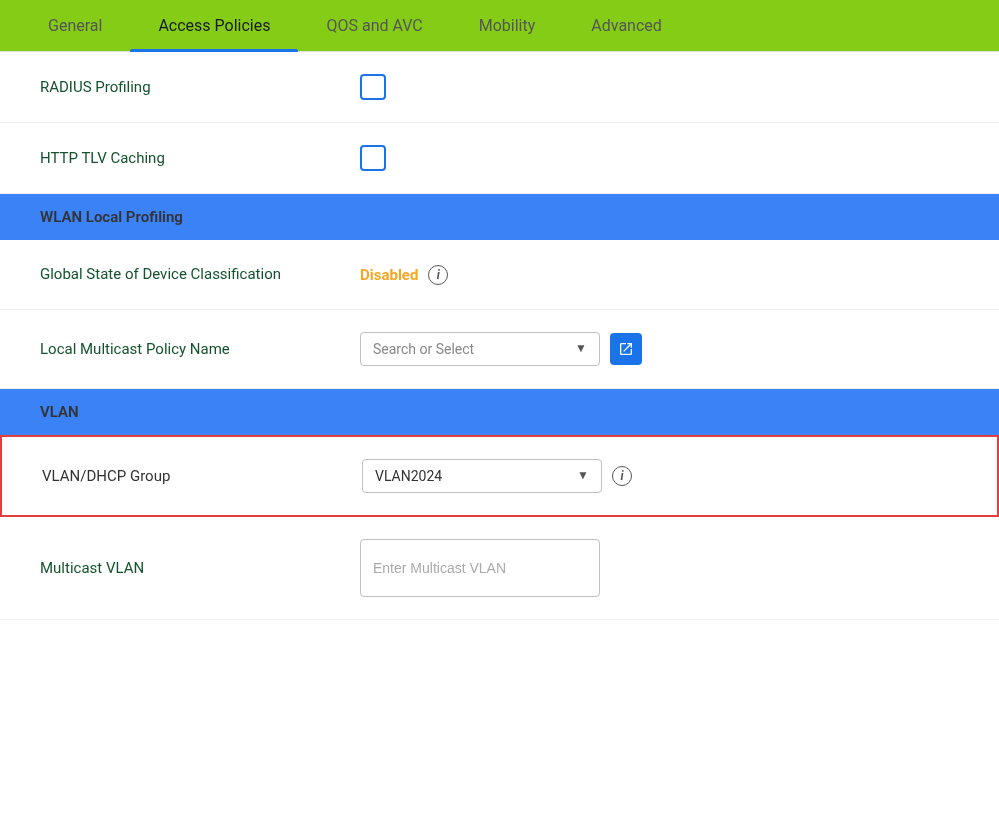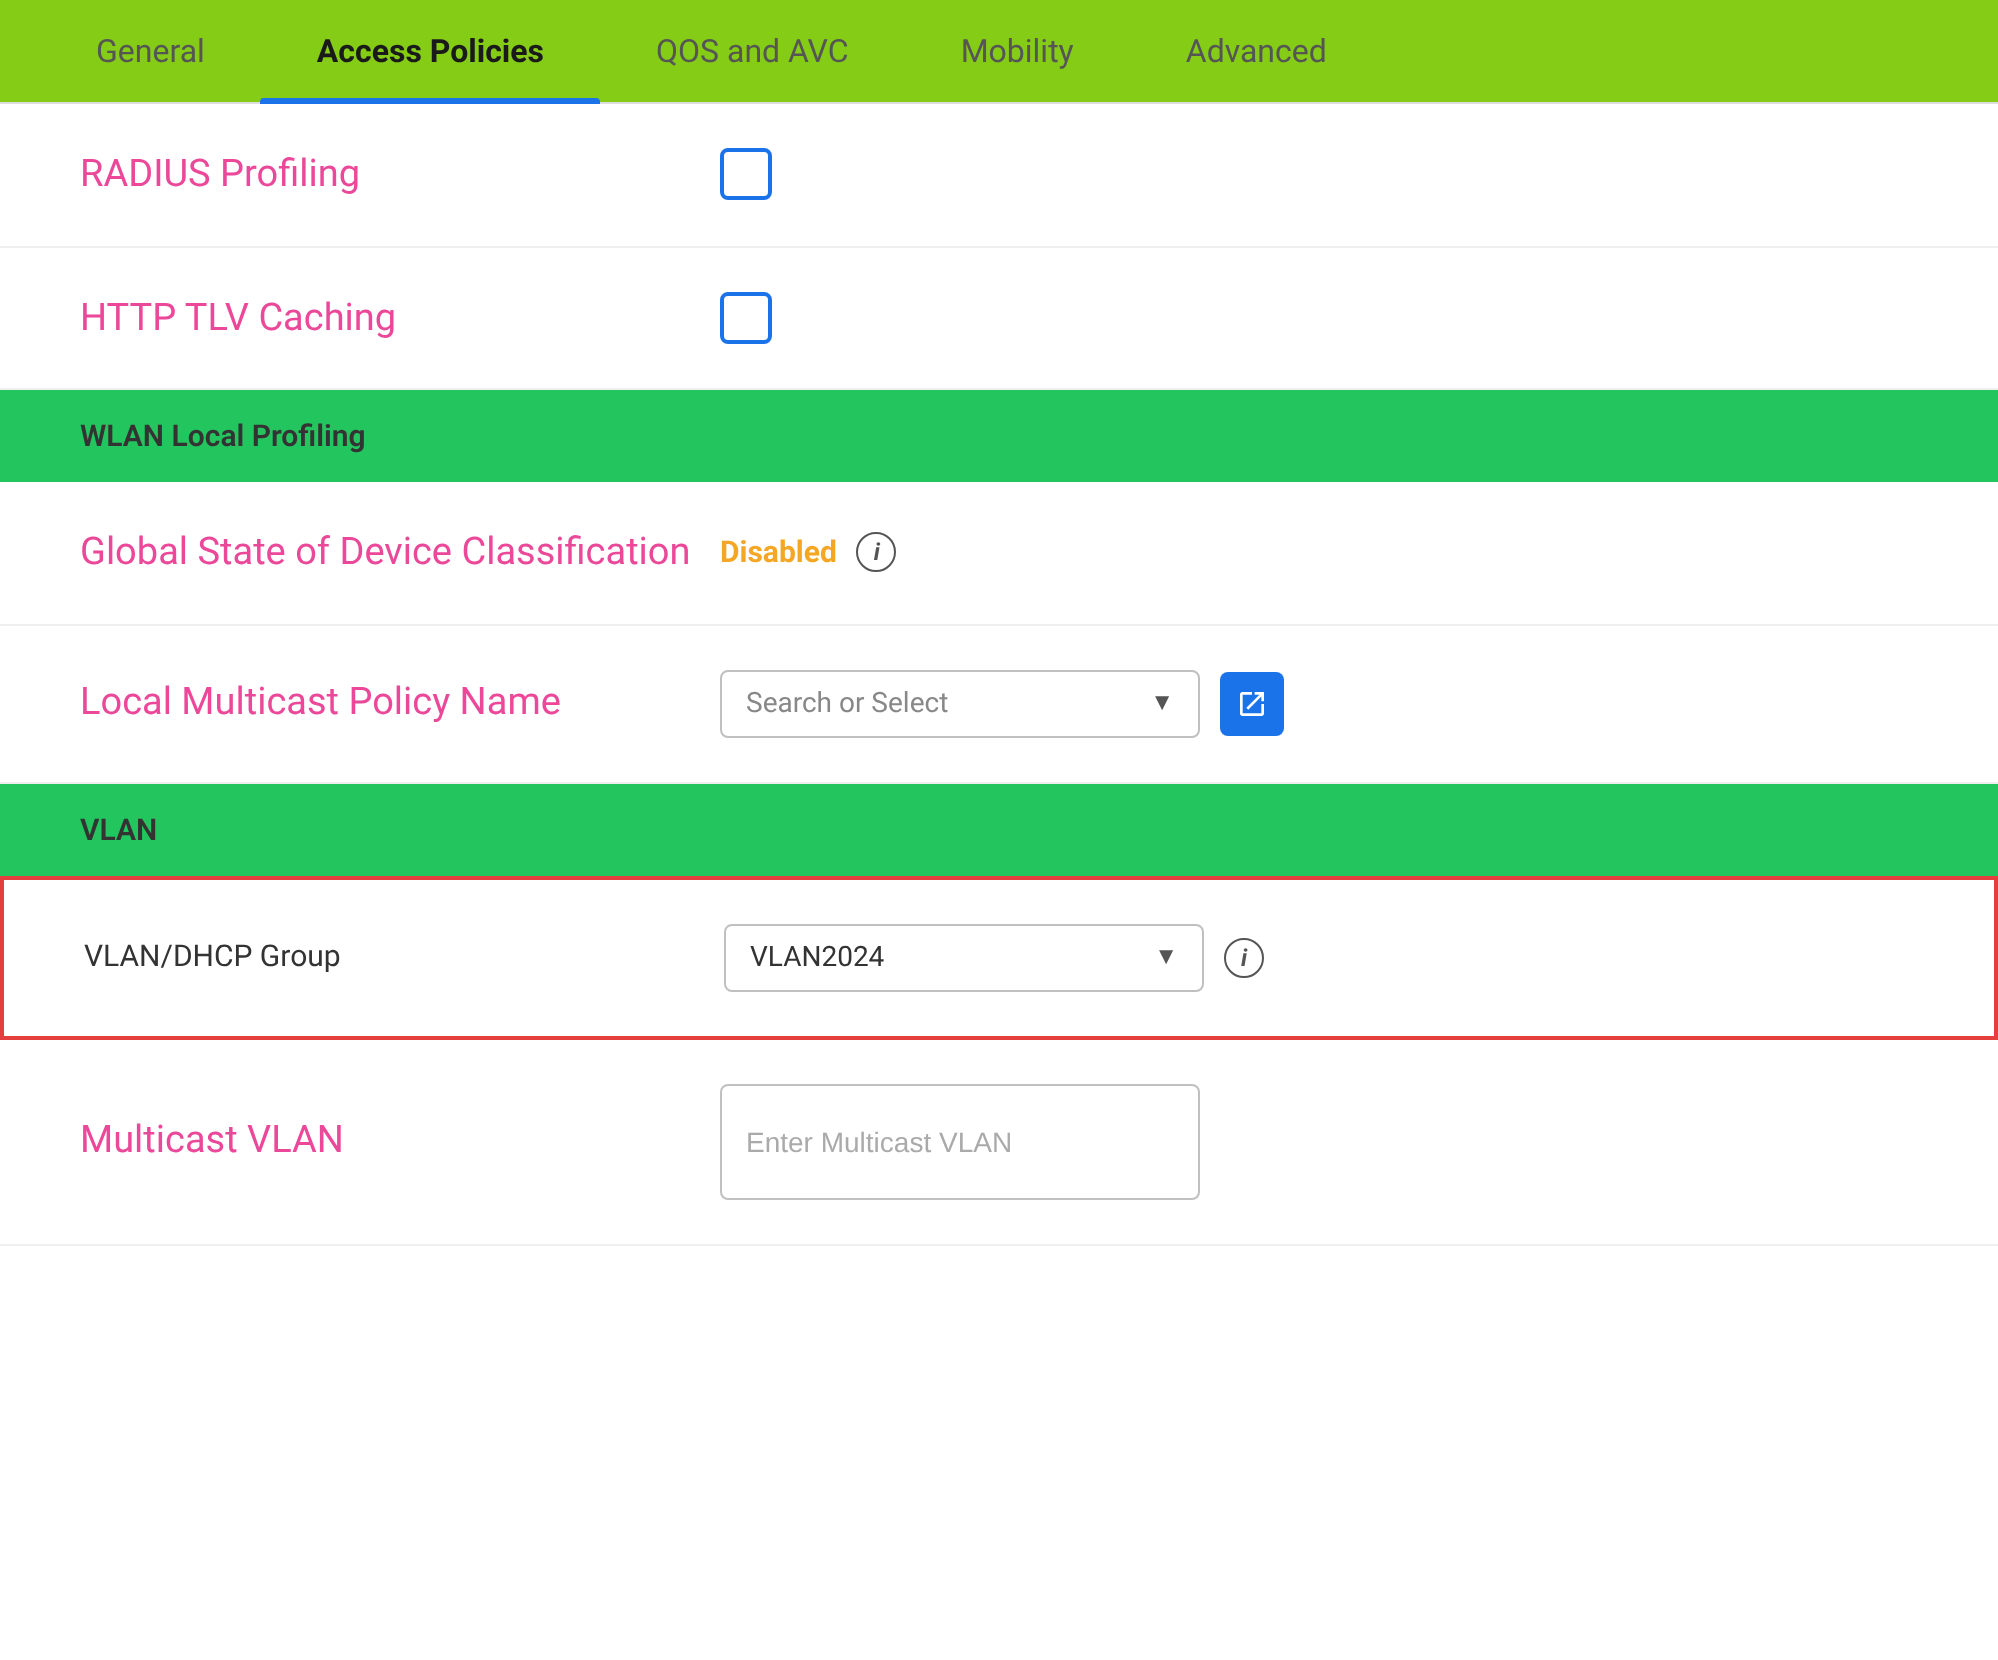--- a/index.html
+++ b/index.html
@@ -29,21 +29,21 @@
       padding: 16px 28px;
       font-size: 16px;
       color: #555;
       cursor: pointer;
       position: relative;
       white-space: nowrap;
     }
 
     .tab-item.active {
       color: #1a1a1a;
-      font-weight: 700;
+      font-weight: 400;
     }
 
     .tab-item.active::after {
       content: '';
       position: absolute;
       bottom: -1px;
       left: 0;
       right: 0;
       height: 3px;
       background: #1a73e8;
@@ -59,22 +59,22 @@
     .form-row {
       display: flex;
       align-items: center;
       padding: 22px 40px;
       border-bottom: 1px solid #f0f0f0;
       min-height: 70px;
     }
 
     .form-label {
       flex: 0 0 320px;
-      font-size: 19px;
-      color: #ec4899;
+      font-size: 15px;
+      color: #14532d;
       line-height: 1.4;
     }
 
     .form-control {
       flex: 1;
       display: flex;
       align-items: center;
       gap: 10px;
     }
 
@@ -87,21 +87,21 @@
       background: #fff;
       cursor: pointer;
       display: flex;
       align-items: center;
       justify-content: center;
       flex-shrink: 0;
     }
 
     
     .section-header {
-      background: #22c55e;
+      background: #3b82f6;
       padding: 14px 40px;
       font-size: 15px;
       font-weight: 600;
       color: #333;
     }
 
     
     .status-disabled {
       color: #f5a623;
       font-size: 15px;

